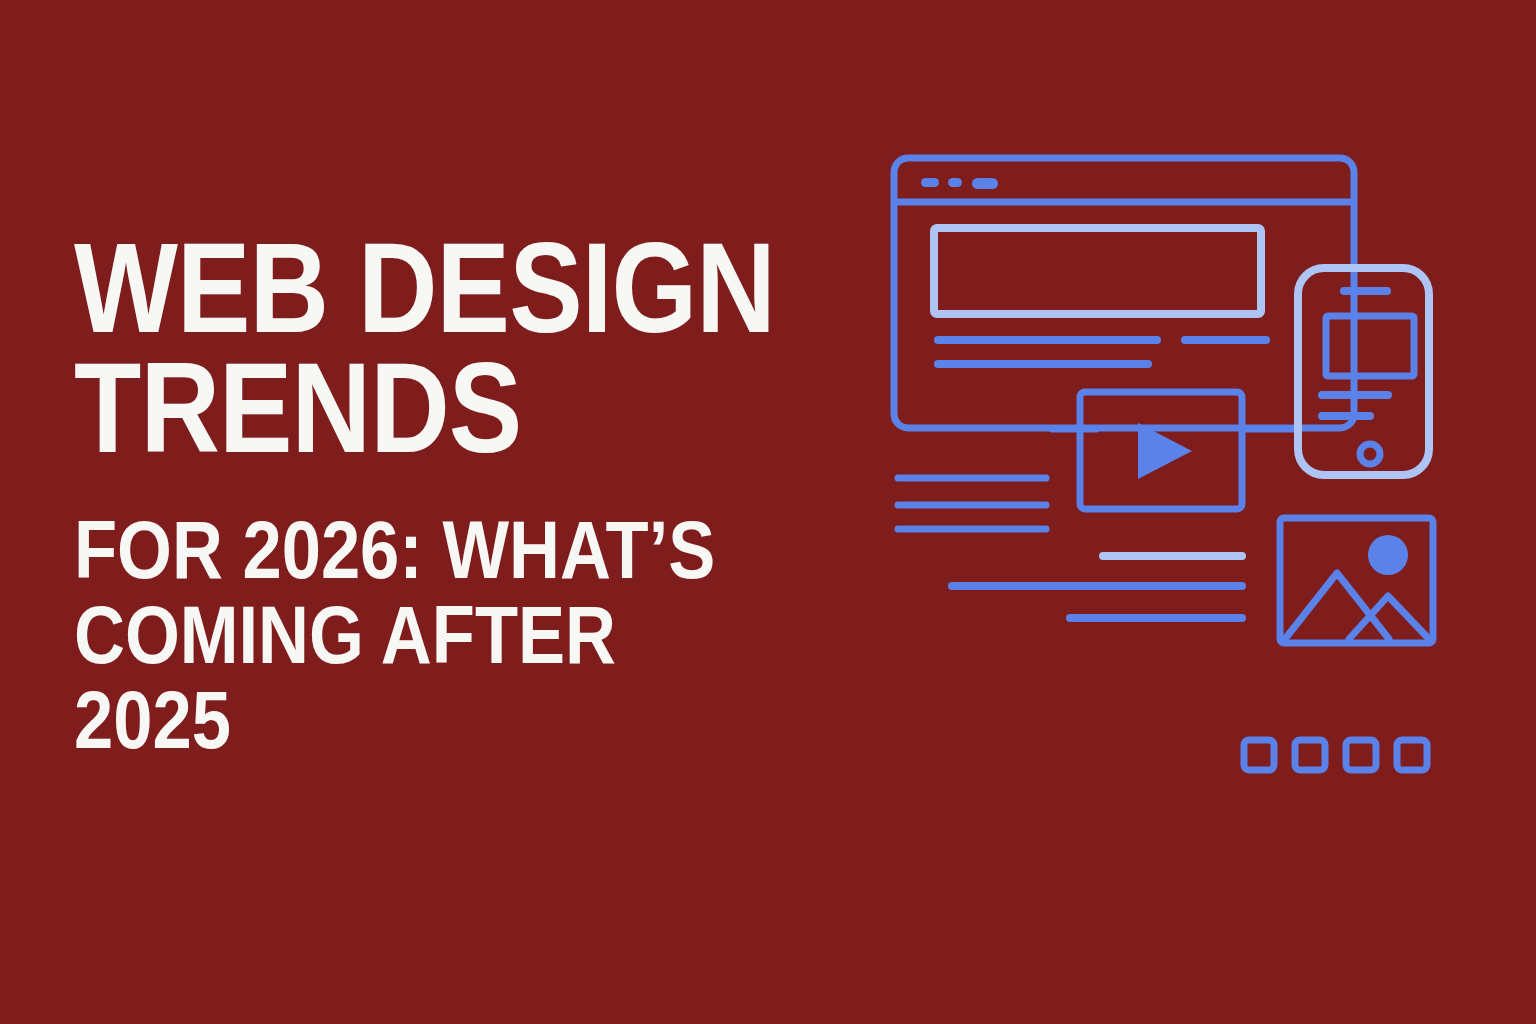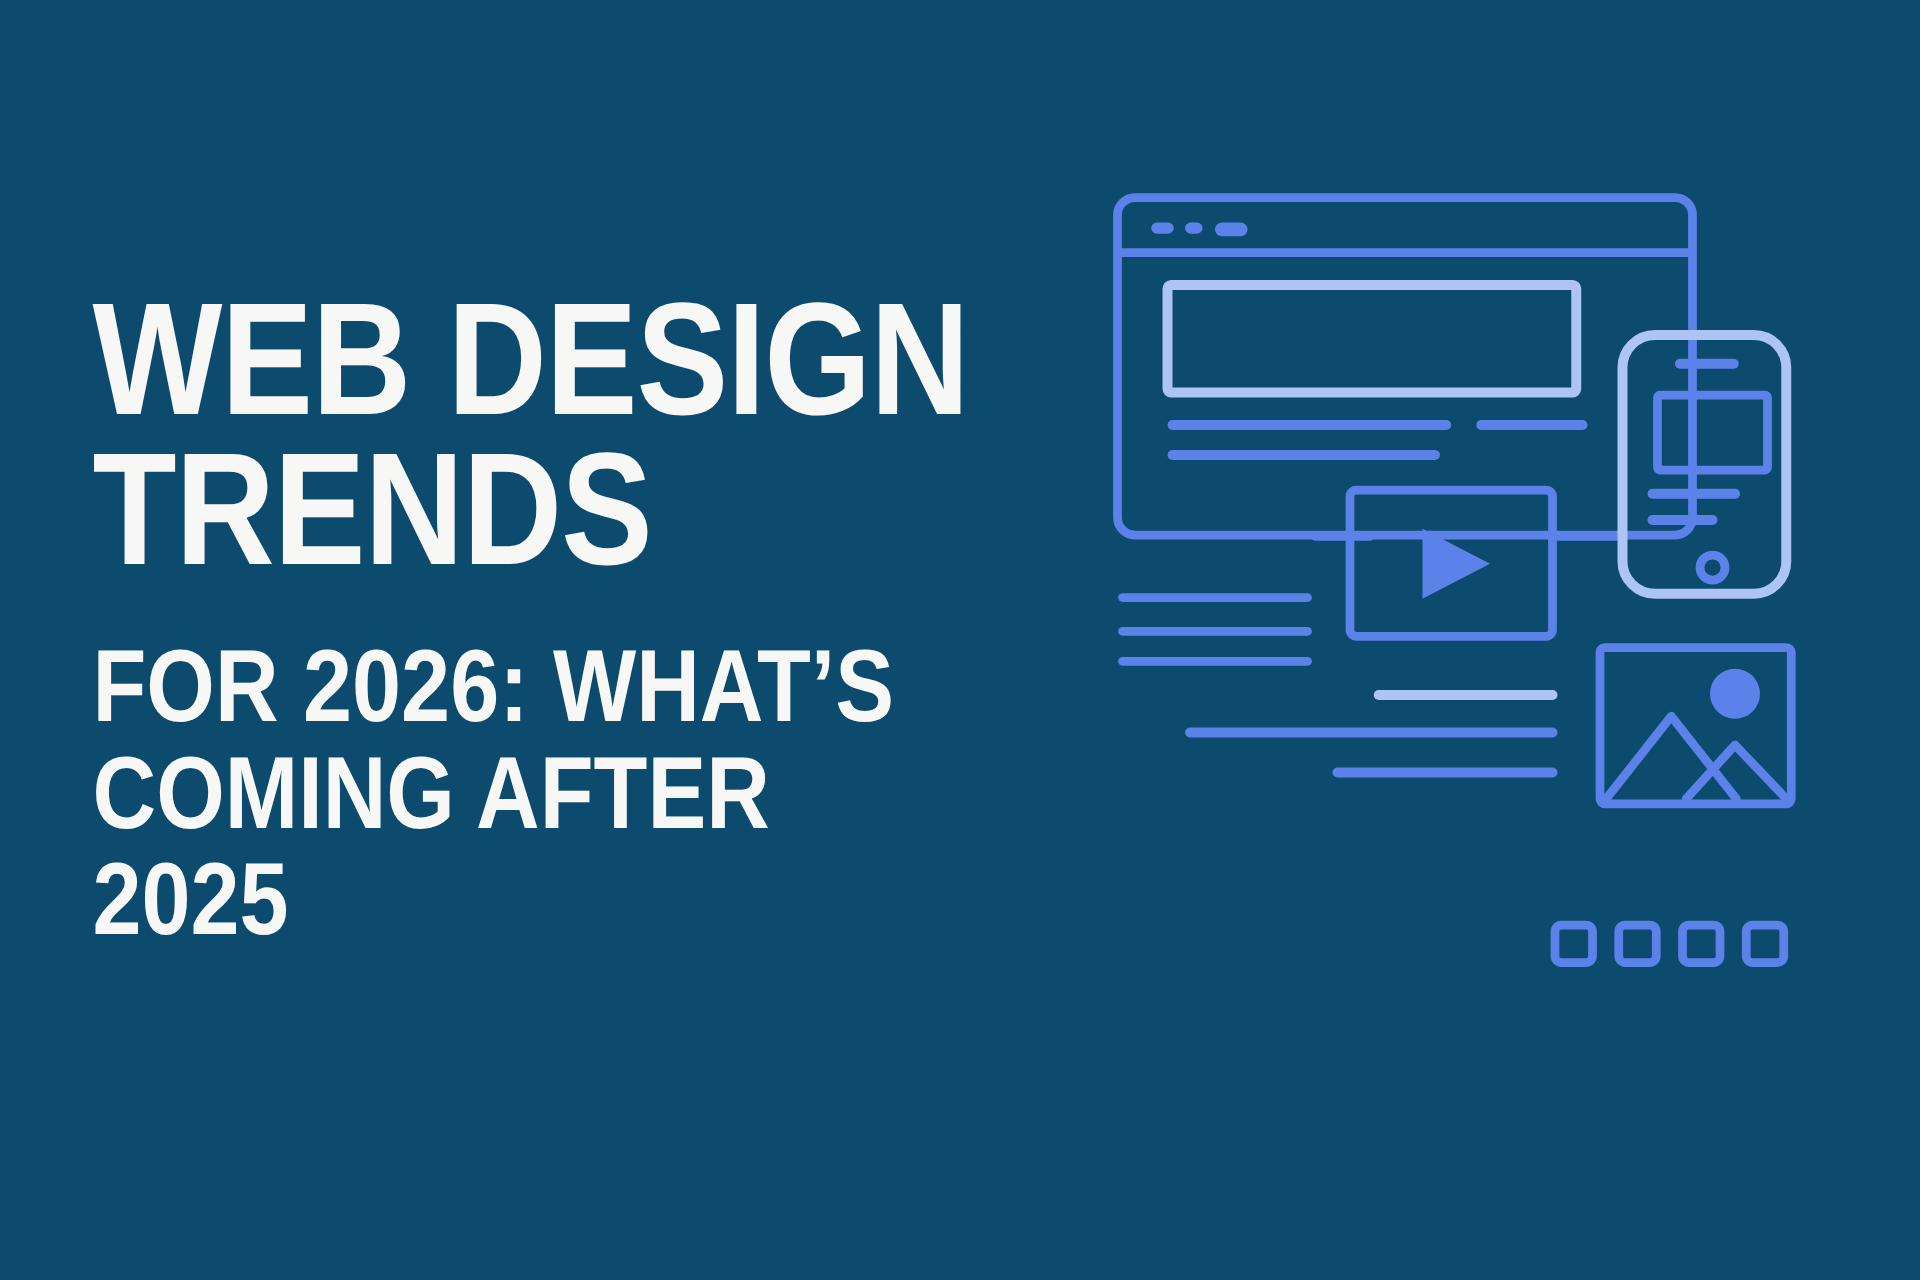--- a/index.html
+++ b/index.html
@@ -4,21 +4,21 @@
 <style>
   html, body {
     margin: 0;
     padding: 0;
     background: #1f2a66;
   }
   #canvas {
     position: relative;
     width: 1536px;
     height: 1024px;
-    background: #0c4a6e;
+    background: #7f1d1d;
     overflow: hidden;
     font-family: "Liberation Sans", sans-serif;
   }
 
   
   .text-block {
     position: absolute;
     left: 74px;
     top: 228px;
     width: 820px;

